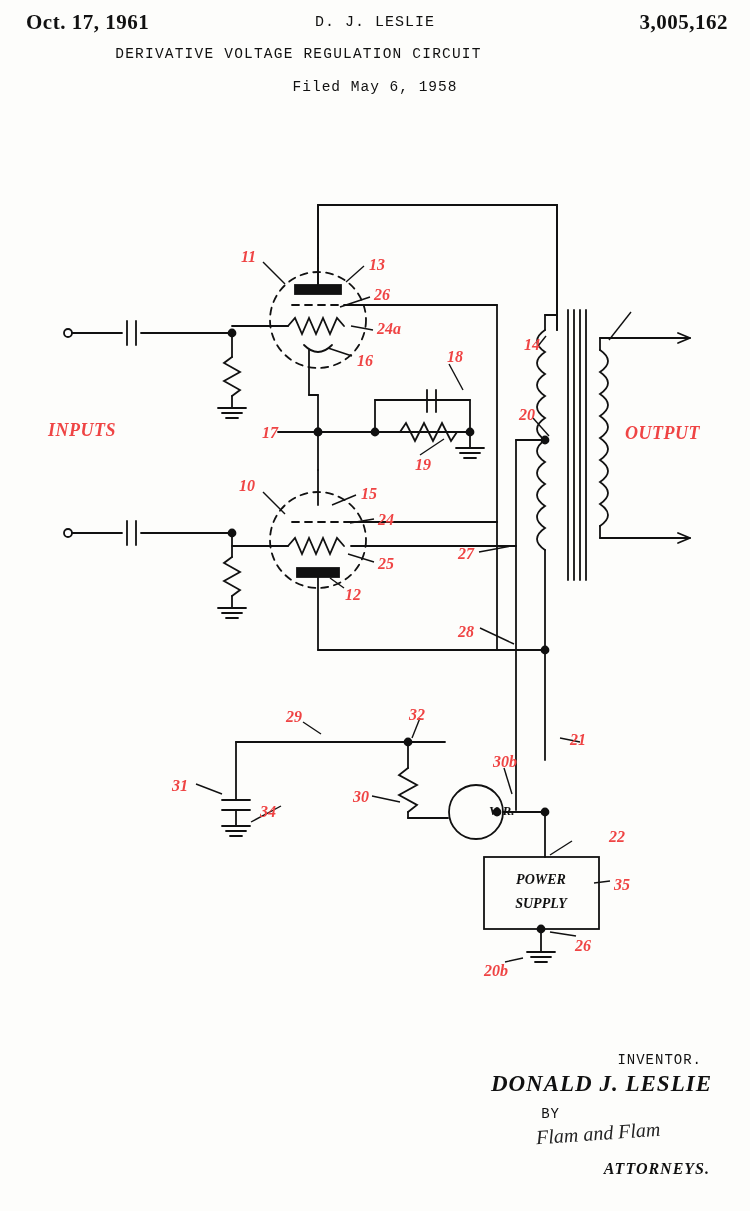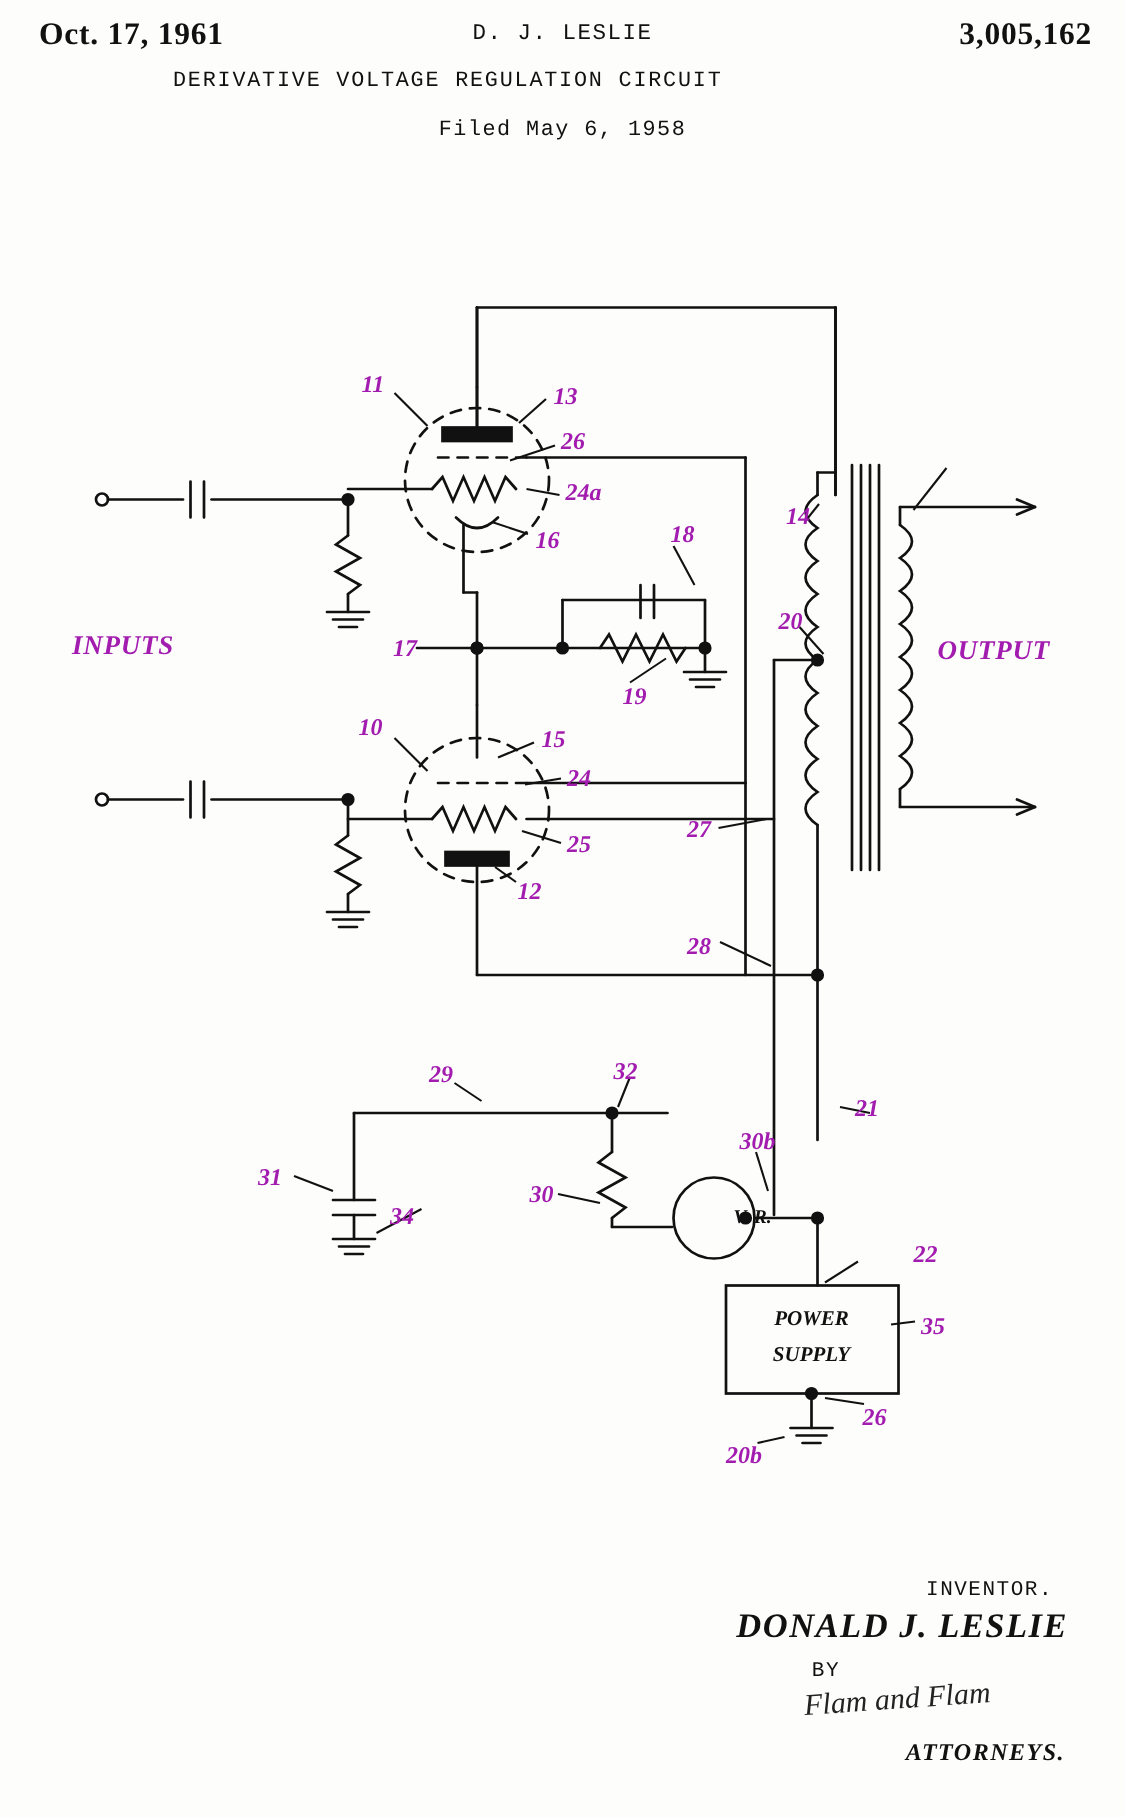--- a/index.html
+++ b/index.html
@@ -61,21 +61,21 @@
     left: 0; top: 0;
     width: 750px; height: 1211px;
   }
   
   .lbl {
     position: absolute;
     font-family: "Liberation Serif", serif;
     font-style: italic;
     font-weight: bold;
     font-size: 16px;
-    color: #a21caf;
+    color: #ef4444;
     white-space: nowrap;
   }
   .lbl.big {
     font-size: 18px;
     letter-spacing: 0.5px;
   }
   .vr-text {
     position: absolute;
     font-family: "Liberation Serif", serif;
     font-style: italic;

